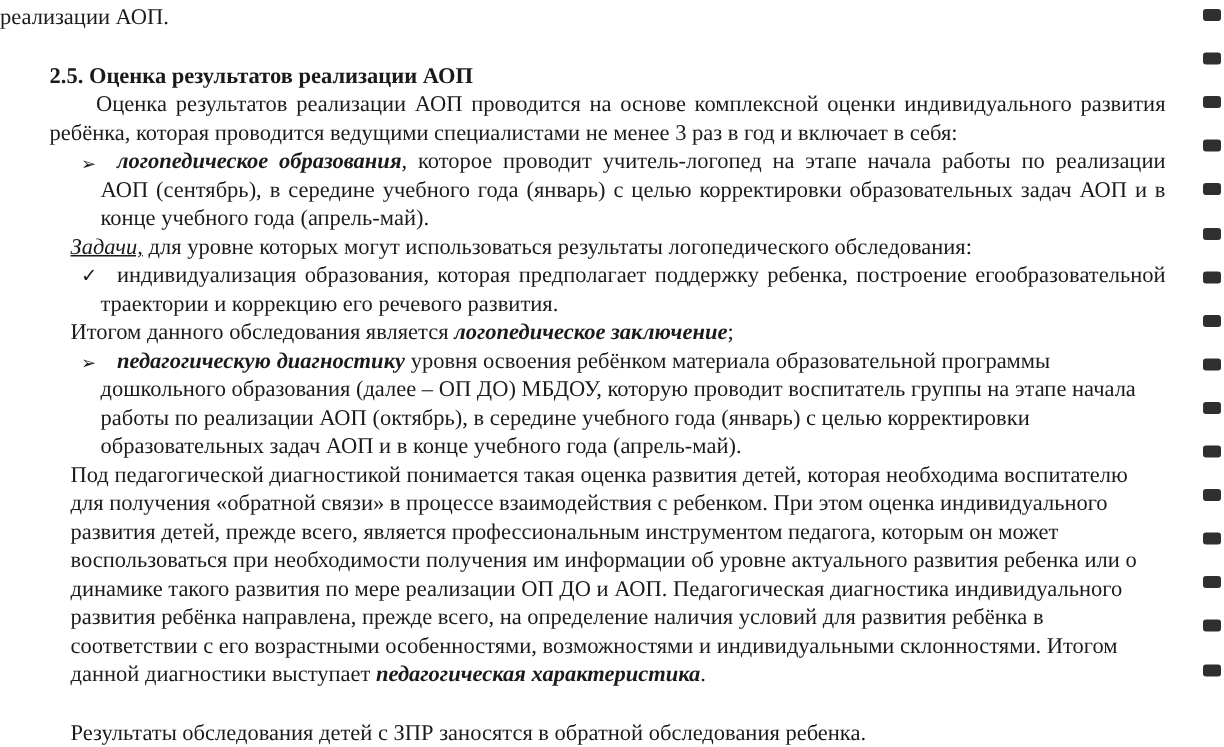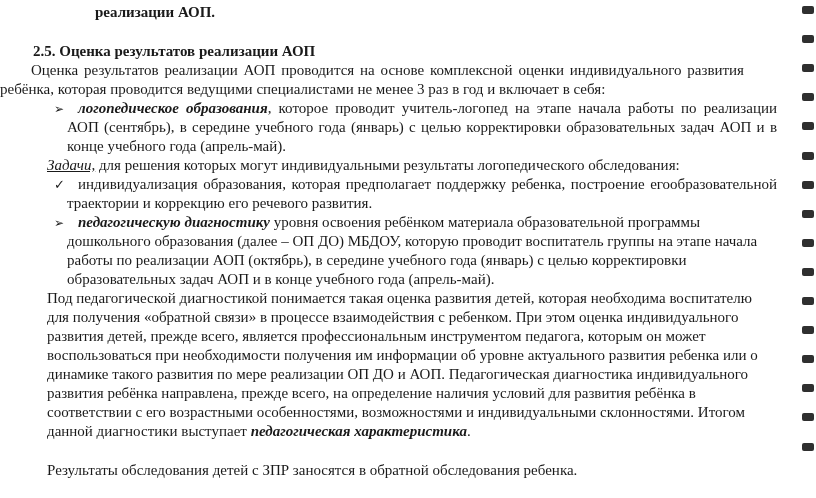--- a/index.html
+++ b/index.html
@@ -10,23 +10,23 @@
     background: #ffffff;
     overflow: hidden;
     box-sizing: border-box;
     padding-top: 3px;
     font-family: "Liberation Serif", "DejaVu Serif", serif;
     font-size: 15px;
     line-height: 19px;
     color: #1a1a1a;
   }
   .para { margin: 0; }
-  .tail      { margin-left: 95px; width: 682px; font-weight: bold; }
+  .tail      { width: 682px; }
   .heading   { margin-left: 33px; margin-top: 20px; width: 744px; font-weight: bold; }
-  .p-indent  { width: 744px; text-indent: 31px; }
+  .p-indent  { margin-left: 33px; width: 744px; text-indent: 31px; }
   .bullet    { position: relative; margin-left: 67px; width: 710px; text-indent: 11px; }
   .hang      { margin-left: 47px; width: 730px; }
   .final     { margin-top: 20px; }
   .justify   { text-align: justify; }
   .marker {
     position: absolute;
     left: -13px;
     top: 0;
     text-indent: 0;
     font-style: normal;
@@ -45,22 +45,23 @@
 </style>
 </head>
 <body>
 
 <div class="page">
   <div id="doc-content">
       <div class="para tail"><span class="s-n">реализации АОП.</span></div>
       <div class="para heading"><span class="s-b">2.5. Оценка результатов реализации АОП</span></div>
       <div class="para p-indent justify"><span class="s-n">Оценка результатов реализации АОП проводится на основе комплексной оценки индивидуального развития ребёнка, которая проводится ведущими специалистами не менее 3 раз в год и включает в себя:</span></div>
       <div class="para bullet justify"><span class="marker arrow-marker">➢</span><span class="s-bi">логопедическое образования</span><span class="s-n">, которое проводит учитель-логопед на этапе начала работы по реализации АОП (сентябрь), в середине учебного года (январь) с целью корректировки образовательных задач АОП и в конце учебного года (апрель-май).</span></div>
-      <div class="para hang"><span class="s-iu">Задачи,</span><span class="s-n"> для решения которых могут индивидуальными результаты логопедического обследования:</span></div>
+      <div class="para hang"><span class="s-iu">Задачи,</span><span class="s-n"> для уровне которых могут использоваться результаты логопедического обследования:</span></div>
       <div class="para bullet justify"><span class="marker check-marker">✓</span><span class="s-n">индивидуализация образования, которая предполагает поддержку ребенка, построение егообразовательной траектории и коррекцию его речевого развития.</span></div>
+      <div class="para hang"><span class="s-n">Итогом данного обследования является </span><span class="s-bi">логопедическое заключение</span><span class="s-n">;</span></div>
       <div class="para bullet"><span class="marker arrow-marker">➢</span><span class="s-bi">педагогическую диагностику</span><span class="s-n"> уровня освоения ребёнком материала образовательной программы дошкольного образования (далее – ОП ДО) МБДОУ, которую проводит воспитатель группы на этапе начала работы по реализации АОП (октябрь), в середине учебного года (январь) с целью корректировки образовательных задач АОП и в конце учебного года (апрель-май).</span></div>
       <div class="para hang"><span class="s-n">Под педагогической диагностикой понимается такая оценка развития детей, которая необходима воспитателю для получения «обратной связи» в процессе взаимодействия с ребенком. При этом оценка индивидуального развития детей, прежде всего, является профессиональным инструментом педагога, которым он может воспользоваться при необходимости получения им информации об уровне актуального развития ребенка или о динамике такого развития по мере реализации ОП ДО и АОП. Педагогическая диагностика индивидуального развития ребёнка направлена, прежде всего, на определение наличия условий для развития ребёнка в соответствии с его возрастными особенностями, возможностями и индивидуальными склонностями. Итогом данной диагностики выступает </span><span class="s-bi">педагогическая характеристика</span><span class="s-n">.</span></div>
       <div class="para hang final"><span class="s-n">Результаты обследования детей с ЗПР заносятся в обратной обследования ребенка.</span></div>
     </div>
   <div id="edge-marks">
       <div class="edge-mark" style="left: 802px; top: 6px; width: 12px; height: 8px; background: rgb(47, 47, 47);"></div>
       <div class="edge-mark" style="left: 802px; top: 35px; width: 12px; height: 8px; background: rgb(47, 47, 47);"></div>
       <div class="edge-mark" style="left: 802px; top: 64px; width: 12px; height: 8px; background: rgb(47, 47, 47);"></div>
       <div class="edge-mark" style="left: 802px; top: 93px; width: 12px; height: 8px; background: rgb(47, 47, 47);"></div>
       <div class="edge-mark" style="left: 802px; top: 122px; width: 12px; height: 8px; background: rgb(47, 47, 47);"></div>

